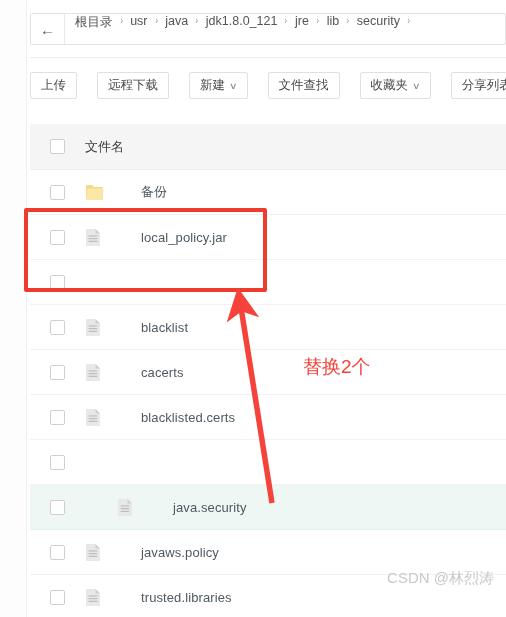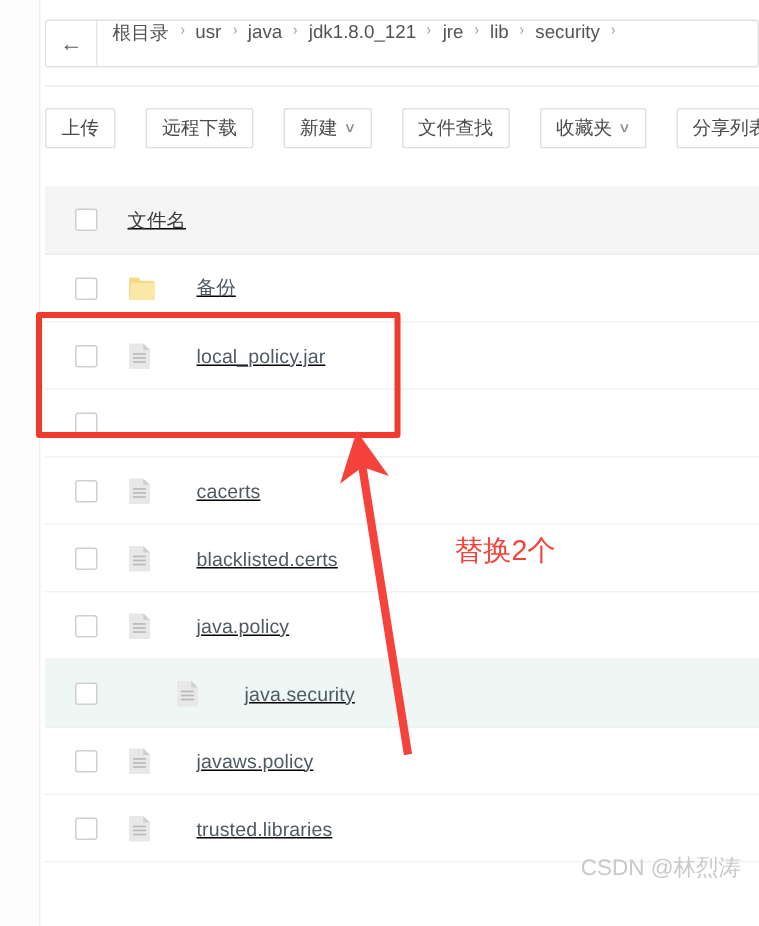--- a/index.html
+++ b/index.html
@@ -129,21 +129,20 @@
     flex: 0 0 auto;
   }
 
   
   .table {
     position: absolute;
     left: 3px;
     top: 124px;
     right: 0;
     bottom: 0;
-    text-decoration: underline;
   }
   .thead {
     height: 45px;
     background: #f5f5f5;
     display: flex;
     align-items: center;
     border-bottom: 1px solid #ededed;
   }
   .row {
     height: 45px;
@@ -184,21 +183,21 @@
     color: #3c3c3c;
   }
   .icon-wrap {
     width: 30px;
     display: flex;
     align-items: center;
     justify-content: flex-start;
     flex: 0 0 auto;
   }
   .fname {
-    margin-left: 16px;
+    margin-left: 26px;
     letter-spacing: .1px;
   }
 
   
   .redbox {
     position: absolute;
     left: 24px;
     top: 208px;
     width: 243px;
     height: 84px;
@@ -342,20 +341,37 @@
           <span class="fname">local_policy.jar</span>
         </div>
       </div>
 
       <div class="row">
         <div class="cb-cell">
           <div class="cb"></div>
         </div>
       </div>
 
+      <div class="row">
+        <div class="cb-cell">
+          <div class="cb"></div>
+        </div>
+        <div class="name-cell">
+          <span class="icon-wrap">
+            <svg width="16" height="19" viewBox="0 0 16 19">
+              <path d="M1 1 H10.5 L15 5.4 V18 H1 Z" fill="#e8e8e8"></path>
+              <path d="M10.5 1 L15 5.4 H10.5 Z" fill="#cfcfcf"></path>
+              <rect x="3.6" y="7.4" width="8.6" height="1.1" fill="#b9b9b9"></rect>
+              <rect x="3.6" y="10.1" width="8.6" height="1.1" fill="#b9b9b9"></rect>
+              <rect x="3.6" y="12.8" width="8.6" height="1.1" fill="#b9b9b9"></rect>
+            </svg>
+          </span>
+          <span class="fname">blacklist</span>
+        </div>
+      </div>
 
       <div class="row">
         <div class="cb-cell">
           <div class="cb"></div>
         </div>
         <div class="name-cell">
           <span class="icon-wrap">
             <svg width="16" height="19" viewBox="0 0 16 19">
               <path d="M1 1 H10.5 L15 5.4 V18 H1 Z" fill="#e8e8e8"></path>
               <path d="M10.5 1 L15 5.4 H10.5 Z" fill="#cfcfcf"></path>
@@ -382,32 +398,20 @@
               <rect x="3.6" y="12.8" width="8.6" height="1.1" fill="#b9b9b9"></rect>
             </svg>
           </span>
           <span class="fname">blacklisted.certs</span>
         </div>
       </div>
 
       <div class="row">
         <div class="cb-cell">
           <div class="cb"></div>
-        </div>
-        <div class="name-cell">
-          <span class="icon-wrap">
-            <svg width="16" height="19" viewBox="0 0 16 19">
-              <path d="M1 1 H10.5 L15 5.4 V18 H1 Z" fill="#e8e8e8"></path>
-              <path d="M10.5 1 L15 5.4 H10.5 Z" fill="#cfcfcf"></path>
-              <rect x="3.6" y="7.4" width="8.6" height="1.1" fill="#b9b9b9"></rect>
-              <rect x="3.6" y="10.1" width="8.6" height="1.1" fill="#b9b9b9"></rect>
-              <rect x="3.6" y="12.8" width="8.6" height="1.1" fill="#b9b9b9"></rect>
-            </svg>
-          </span>
-          <span class="fname">java.policy</span>
         </div>
       </div>
 
       <div class="row selected">
         <div class="cb-cell">
           <div class="cb"></div>
         </div>
         <div class="name-cell">
           <span class="icon-wrap">
             <svg width="16" height="19" viewBox="0 0 16 19">

